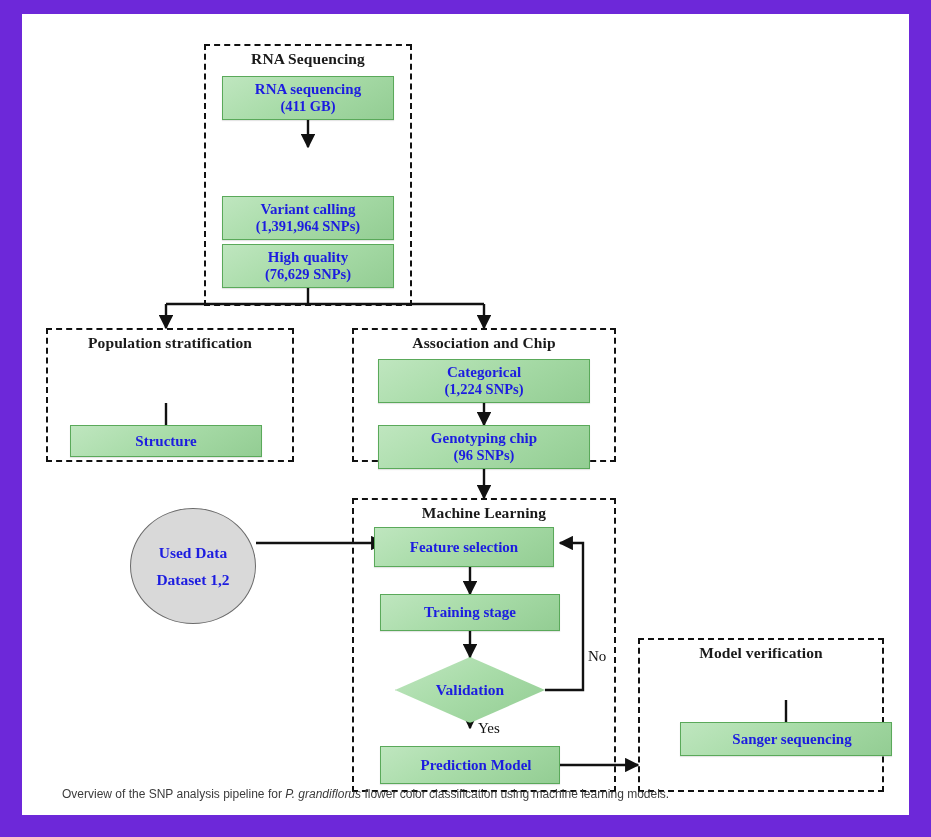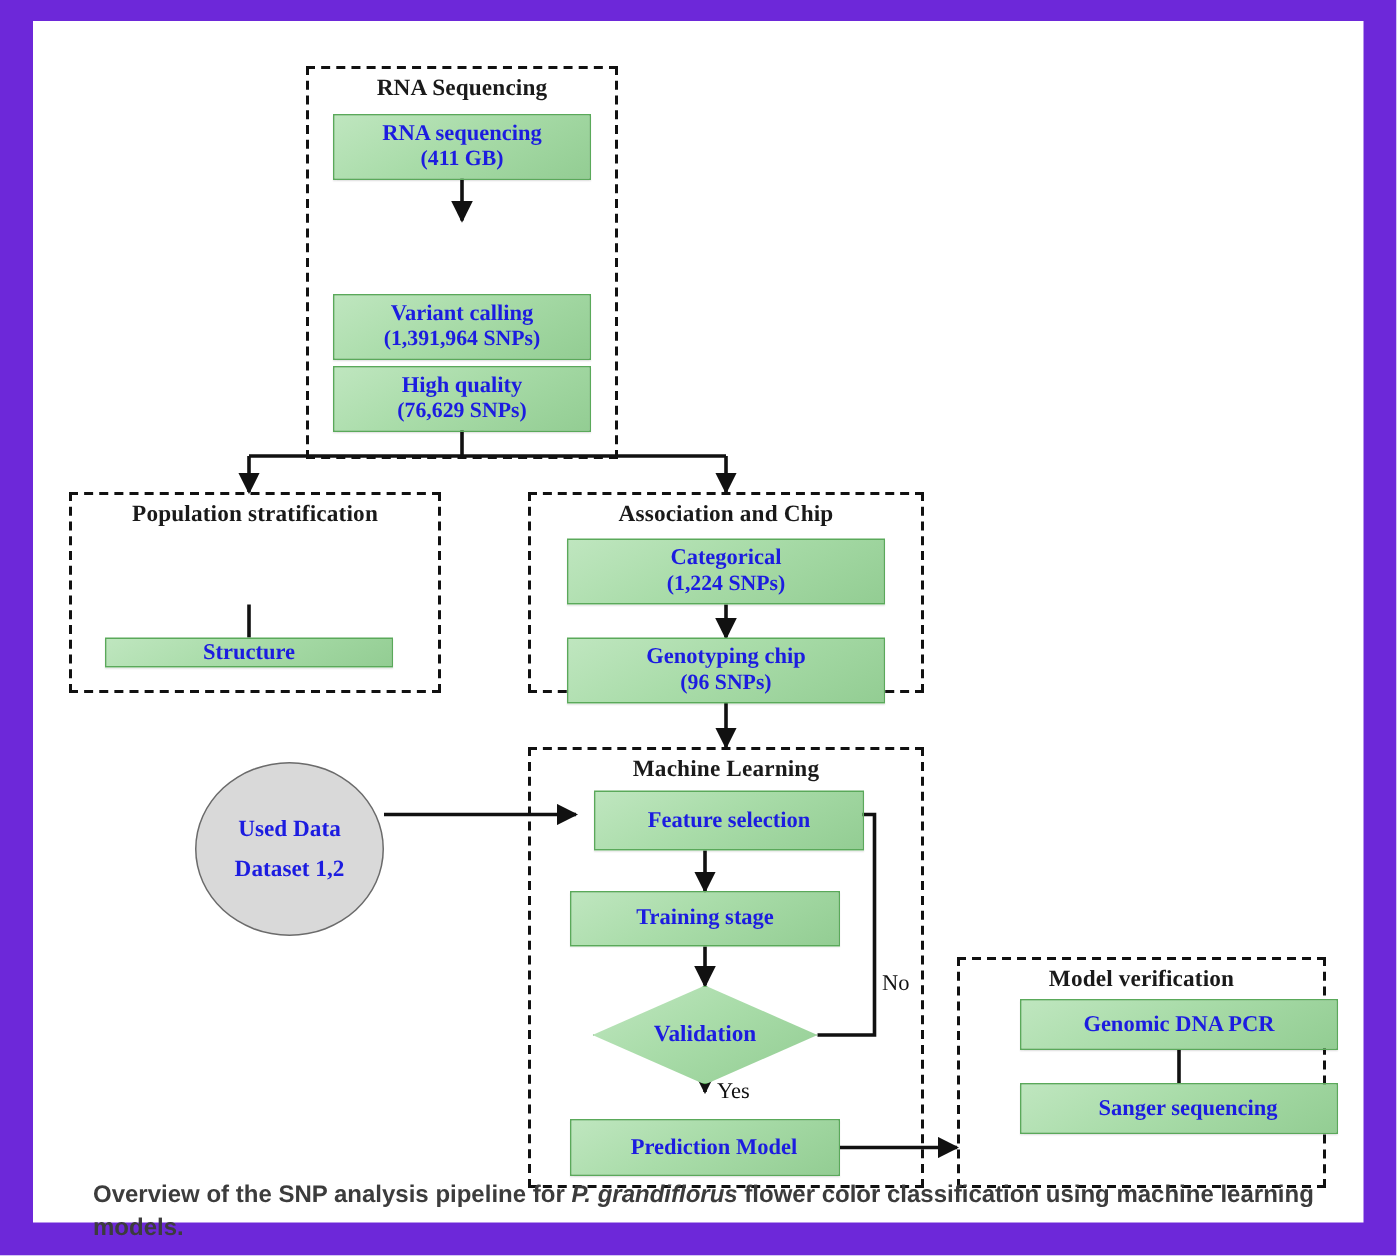--- a/index.html
+++ b/index.html
@@ -117,24 +117,23 @@
     white-space: nowrap;
   }
 
   
   .caption {
     position: absolute;
     left: 40px;
     top: 772px;
     width: 820px;
     font-family: "Liberation Sans", sans-serif;
-    font-size: 16px;
+    font-size: 12px;
     color: #3c3c3c;
     line-height: 1.35;
-    font-weight: bold;
   }
   .caption i { font-style: italic; }
 </style>
 </head>
 <body>
 
 <div id="page">
   <div id="card">
 
     <svg id="canvas" viewBox="0 0 887 801" xmlns="http://www.w3.org/2000/svg">
@@ -188,21 +187,21 @@
       <span class="l2">(1,391,964 SNPs)</span>
     </div>
     <div class="node" style="left:200px; top:230px; width:172px; height:44px;">
       <span>High quality</span>
       <span class="l2">(76,629 SNPs)</span>
     </div>
 
     <div class="group" style="left:24px; top:314px; width:248px; height:134px;">
       <div class="group-label">Population stratification</div>
     </div>
-    <div class="node" style="left:48px; top:411px; width:192px; height:20px;">
+    <div class="node" style="left:48px; top:411px; width:192px; height:32px;">
       <span>Structure</span>
     </div>
 
     <div class="group" style="left:330px; top:314px; width:264px; height:134px;">
       <div class="group-label">Association and Chip</div>
     </div>
     <div class="node" style="left:356px; top:345px; width:212px; height:44px;">
       <span>Categorical</span>
       <span class="l2">(1,224 SNPs)</span>
     </div>
@@ -212,42 +211,39 @@
     </div>
 
     <div class="circle-node" style="left:108px; top:494px; width:126px; height:116px;">
       <span>Used Data</span>
       <span>Dataset 1,2</span>
     </div>
 
     <div class="group" style="left:330px; top:484px; width:264px; height:294px;">
       <div class="group-label">Machine Learning</div>
     </div>
-    <div class="node" style="left:374px; top:513px; width:180px; height:40px;">
+    <div class="node" style="left:352px; top:513px; width:180px; height:40px;">
       <span>Feature selection</span>
     </div>
     <div class="node" style="left:358px; top:580px; width:180px; height:37px;">
       <span>Training stage</span>
     </div>
     <div class="diamond-wrap" style="left:373px; top:643px; width:150px; height:66px;">
       <div class="diamond-shape"></div>
       <span class="diamond-label">Validation</span>
     </div>
     <div class="node" style="left:358px; top:732px; width:180px; height:38px;padding-left:12px;">
       <span>Prediction Model</span>
     </div>
     <div class="edge-label" style="left:566px; top:634px;">No</div>
     <div class="edge-label" style="left:456px; top:706px;">Yes</div>
 
     <div class="group" style="left:616px; top:624px; width:246px; height:154px;">
       <div class="group-label">Model verification</div>
     </div>
-    <div class="node" style="left:658px; top:652px; width:212px; height:34px;">
-      <span>Genomic DNA PCR</span>
-    </div>
     <div class="node" style="left:658px; top:708px; width:212px; height:34px;padding-left:12px;">
       <span>Sanger sequencing</span>
     </div>
 
     <div class="caption">
       <span>Overview of the SNP analysis pipeline for </span><i>P. grandiflorus</i><span> flower color classification using machine learning models.</span>
     </div>
 
   </div>
 </div>

